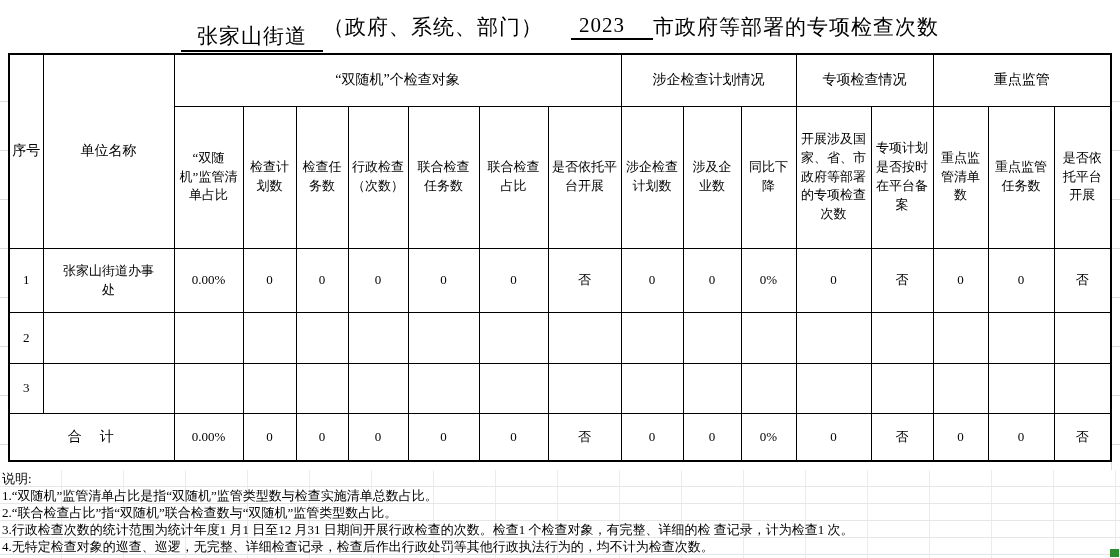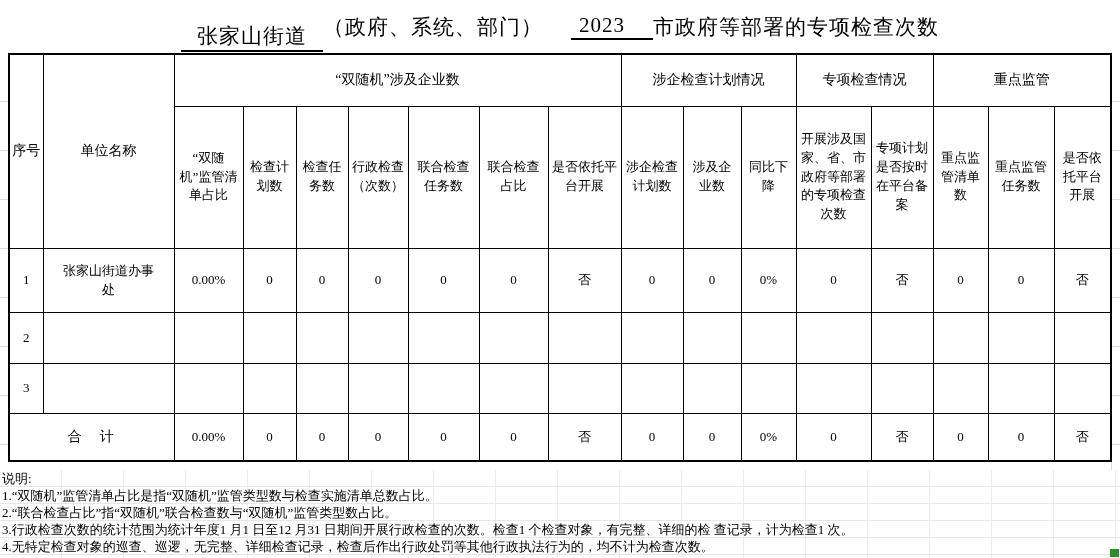--- a/index.html
+++ b/index.html
@@ -83,21 +83,21 @@
         <col style="width:62px">
         <col style="width:55px">
       <col style="width:66px">
         <col style="width:57px">
     </colgroup>
 
     <tbody>
         <tr class="r-group">
       <th rowspan="2" class="seq-head">序号</th>
       <th rowspan="2" class="unit-head">单位名称</th>
-      <th colspan="7">“双随机”涉及企业数</th>
+      <th colspan="7">“双随机”个检查对象</th>
       <th colspan="3">涉企检查计划情况</th>
       <th colspan="2">专项检查情况</th>
       <th colspan="3">重点监管</th>
     </tr>
 
     <tr class="r-sub">
       <th>“双随机”监管清单占比</th>
       <th>检查计划数</th>
       <th>检查任务数</th>
       <th>行政检查（次数）</th>

